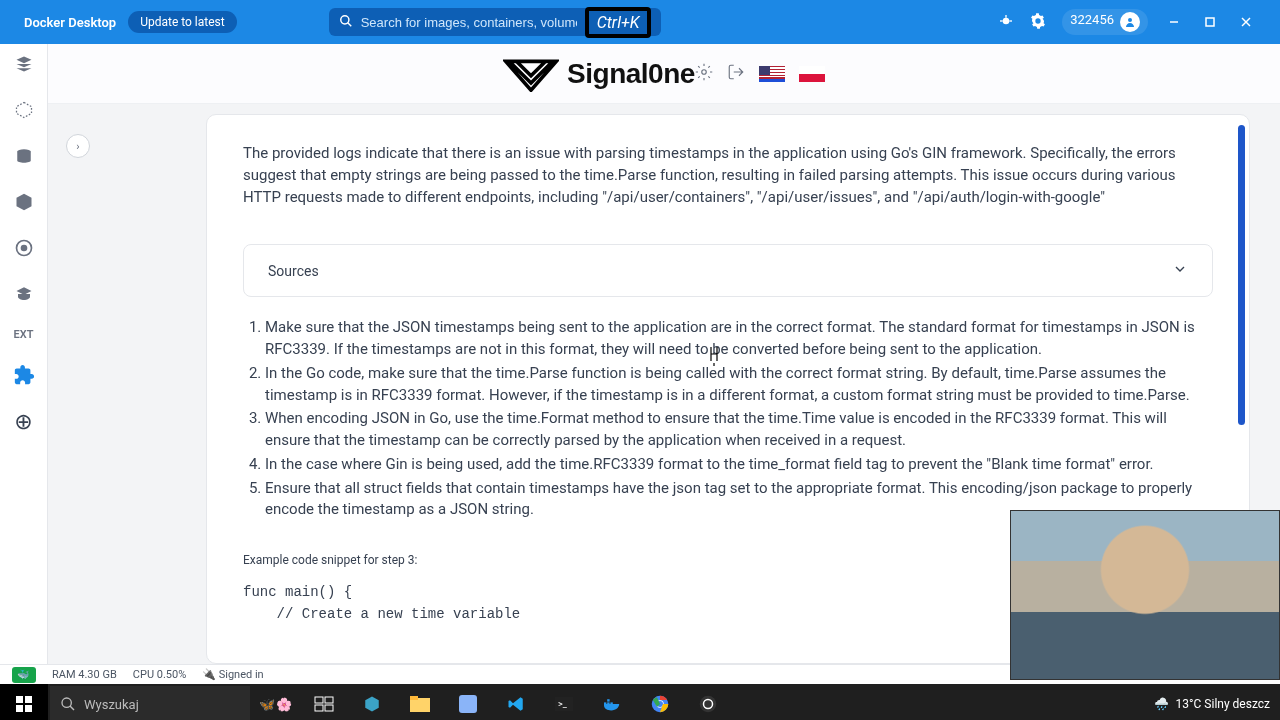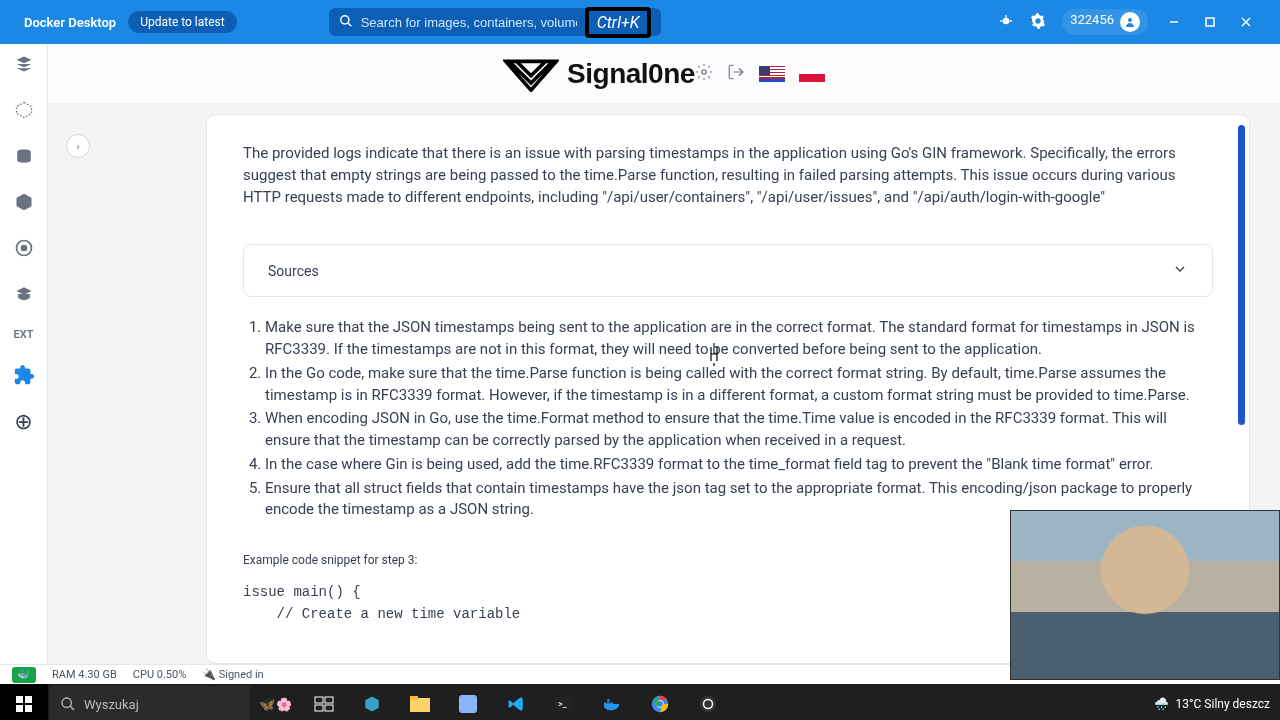--- a/index.html
+++ b/index.html
@@ -210,21 +210,21 @@
           </svg>
       </div>
       <ol class="steps">
         <li>Make sure that the JSON timestamps being sent to the application are in the correct format. The standard format for timestamps in JSON is RFC3339. If the timestamps are not in this format, they will need to be converted before being sent to the application.</li>
         <li>In the Go code, make sure that the time.Parse function is being called with the correct format string. By default, time.Parse assumes the timestamp is in RFC3339 format. However, if the timestamp is in a different format, a custom format string must be provided to time.Parse.</li>
         <li>When encoding JSON in Go, use the time.Format method to ensure that the time.Time value is encoded in the RFC3339 format. This will ensure that the timestamp can be correctly parsed by the application when received in a request.</li>
         <li>In the case where Gin is being used, add the time.RFC3339 format to the time_format field tag to prevent the "Blank time format" error.</li>
         <li>Ensure that all struct fields that contain timestamps have the json tag set to the appropriate format. This encoding/json package to properly encode the timestamp as a JSON string.</li>
       </ol>
       <p class="example-label">Example code snippet for step 3:</p>
-      <div class="code"><span>issue main() {</span>
+      <div class="code"><span>func main() {</span>
 <span>    // Create a new time variable</span></div>
     </div>
   </div>
 </div>
 
 <div class="status-bar">
   <span class="whale-badge">🐳</span>
   <span>RAM 4.30 GB</span>
   <span>CPU 0.50%</span>
   <span>🔌 <span>Signed in</span></span>

